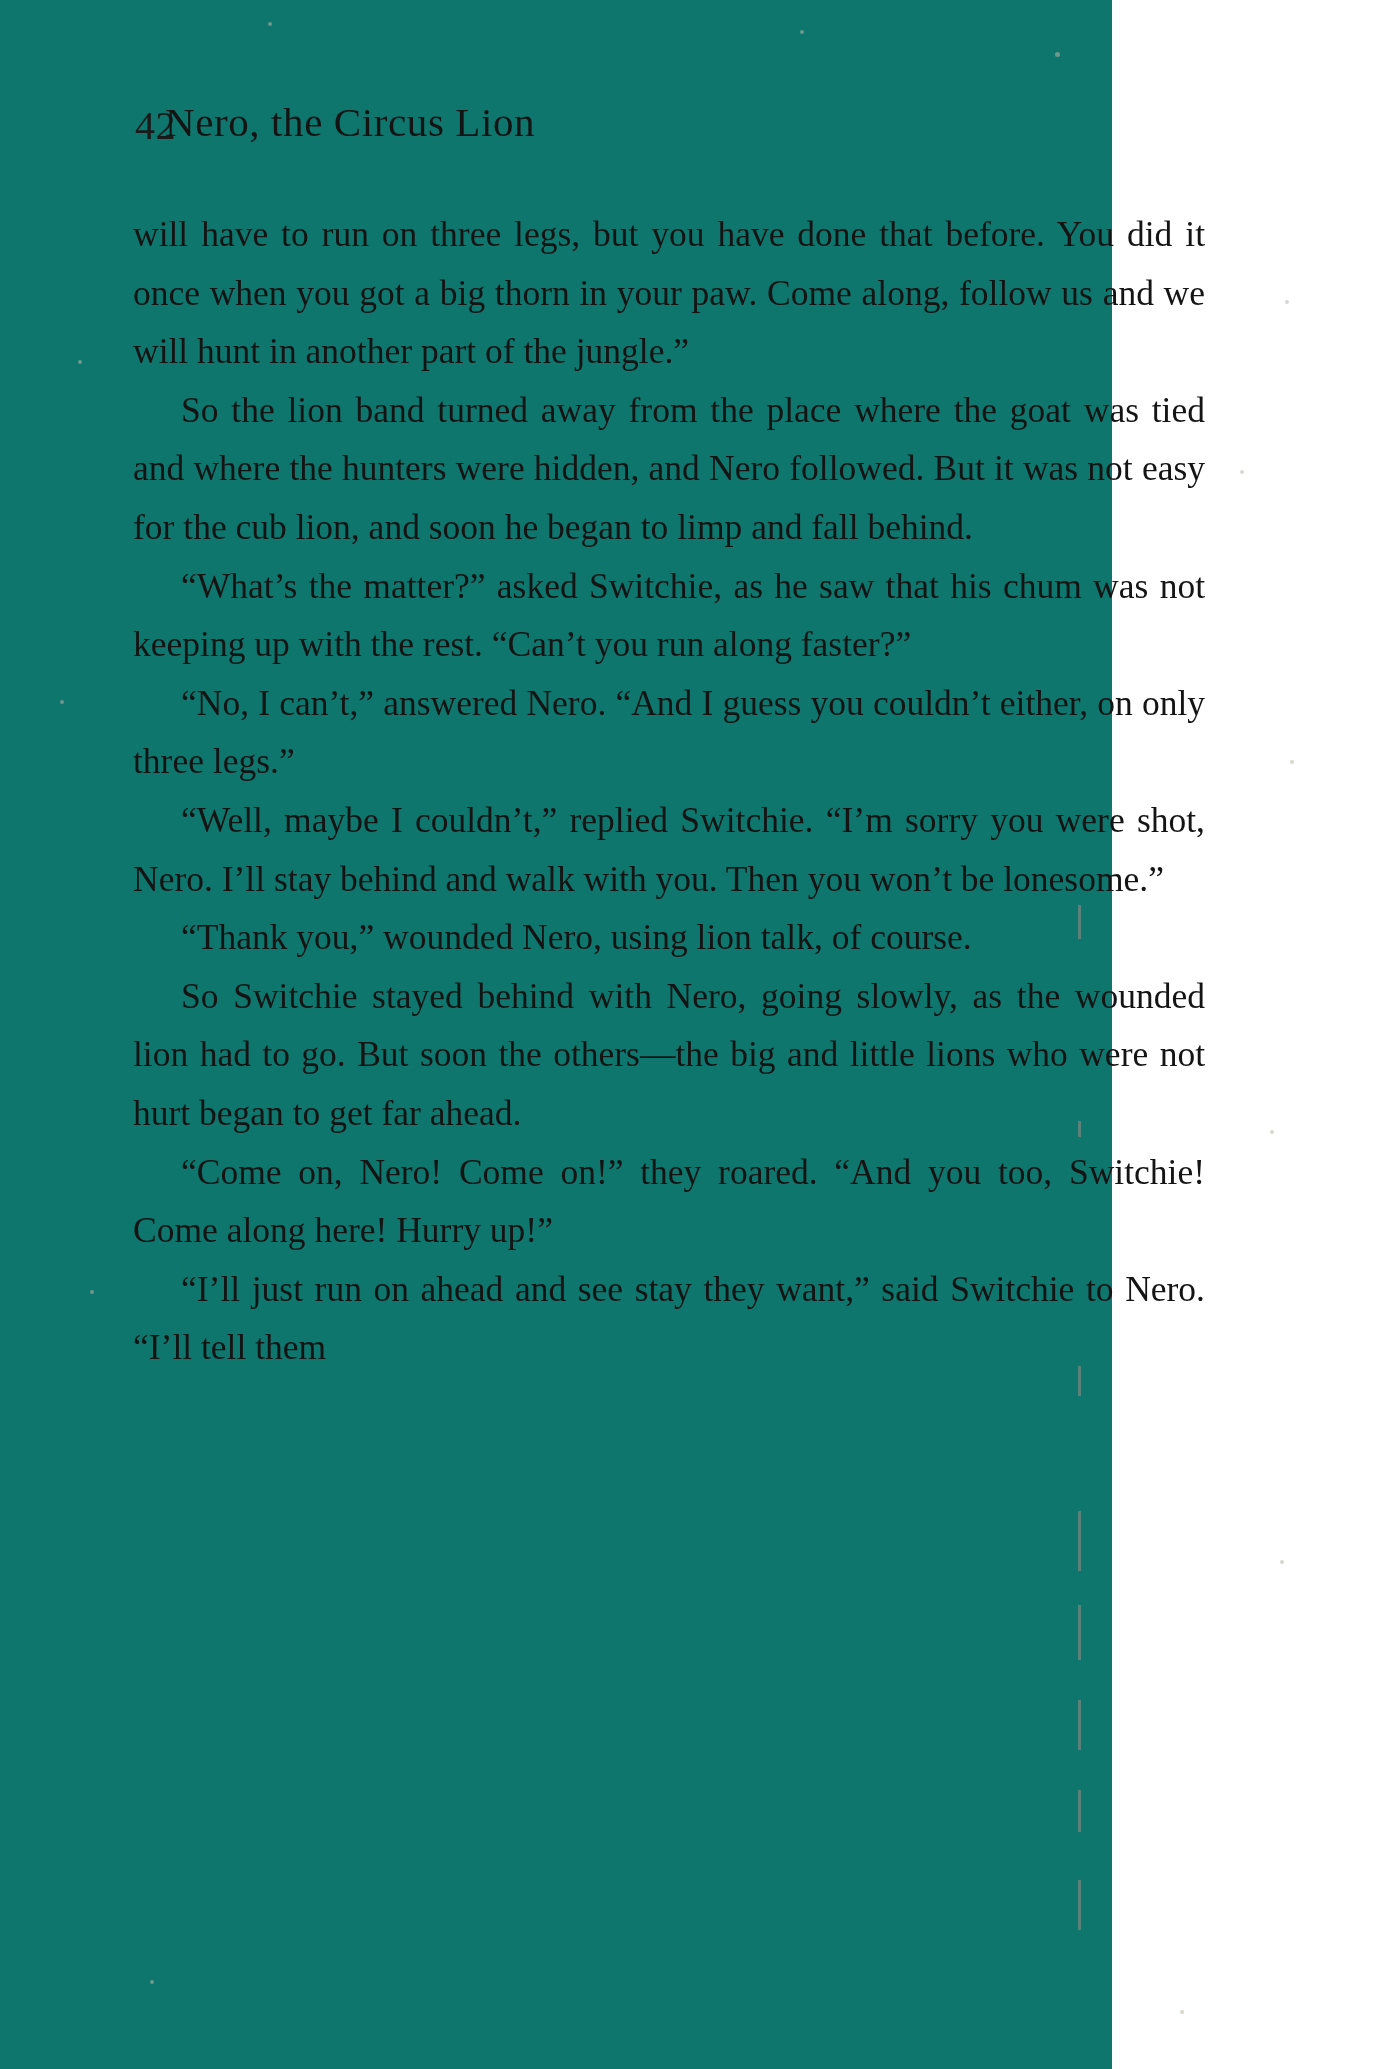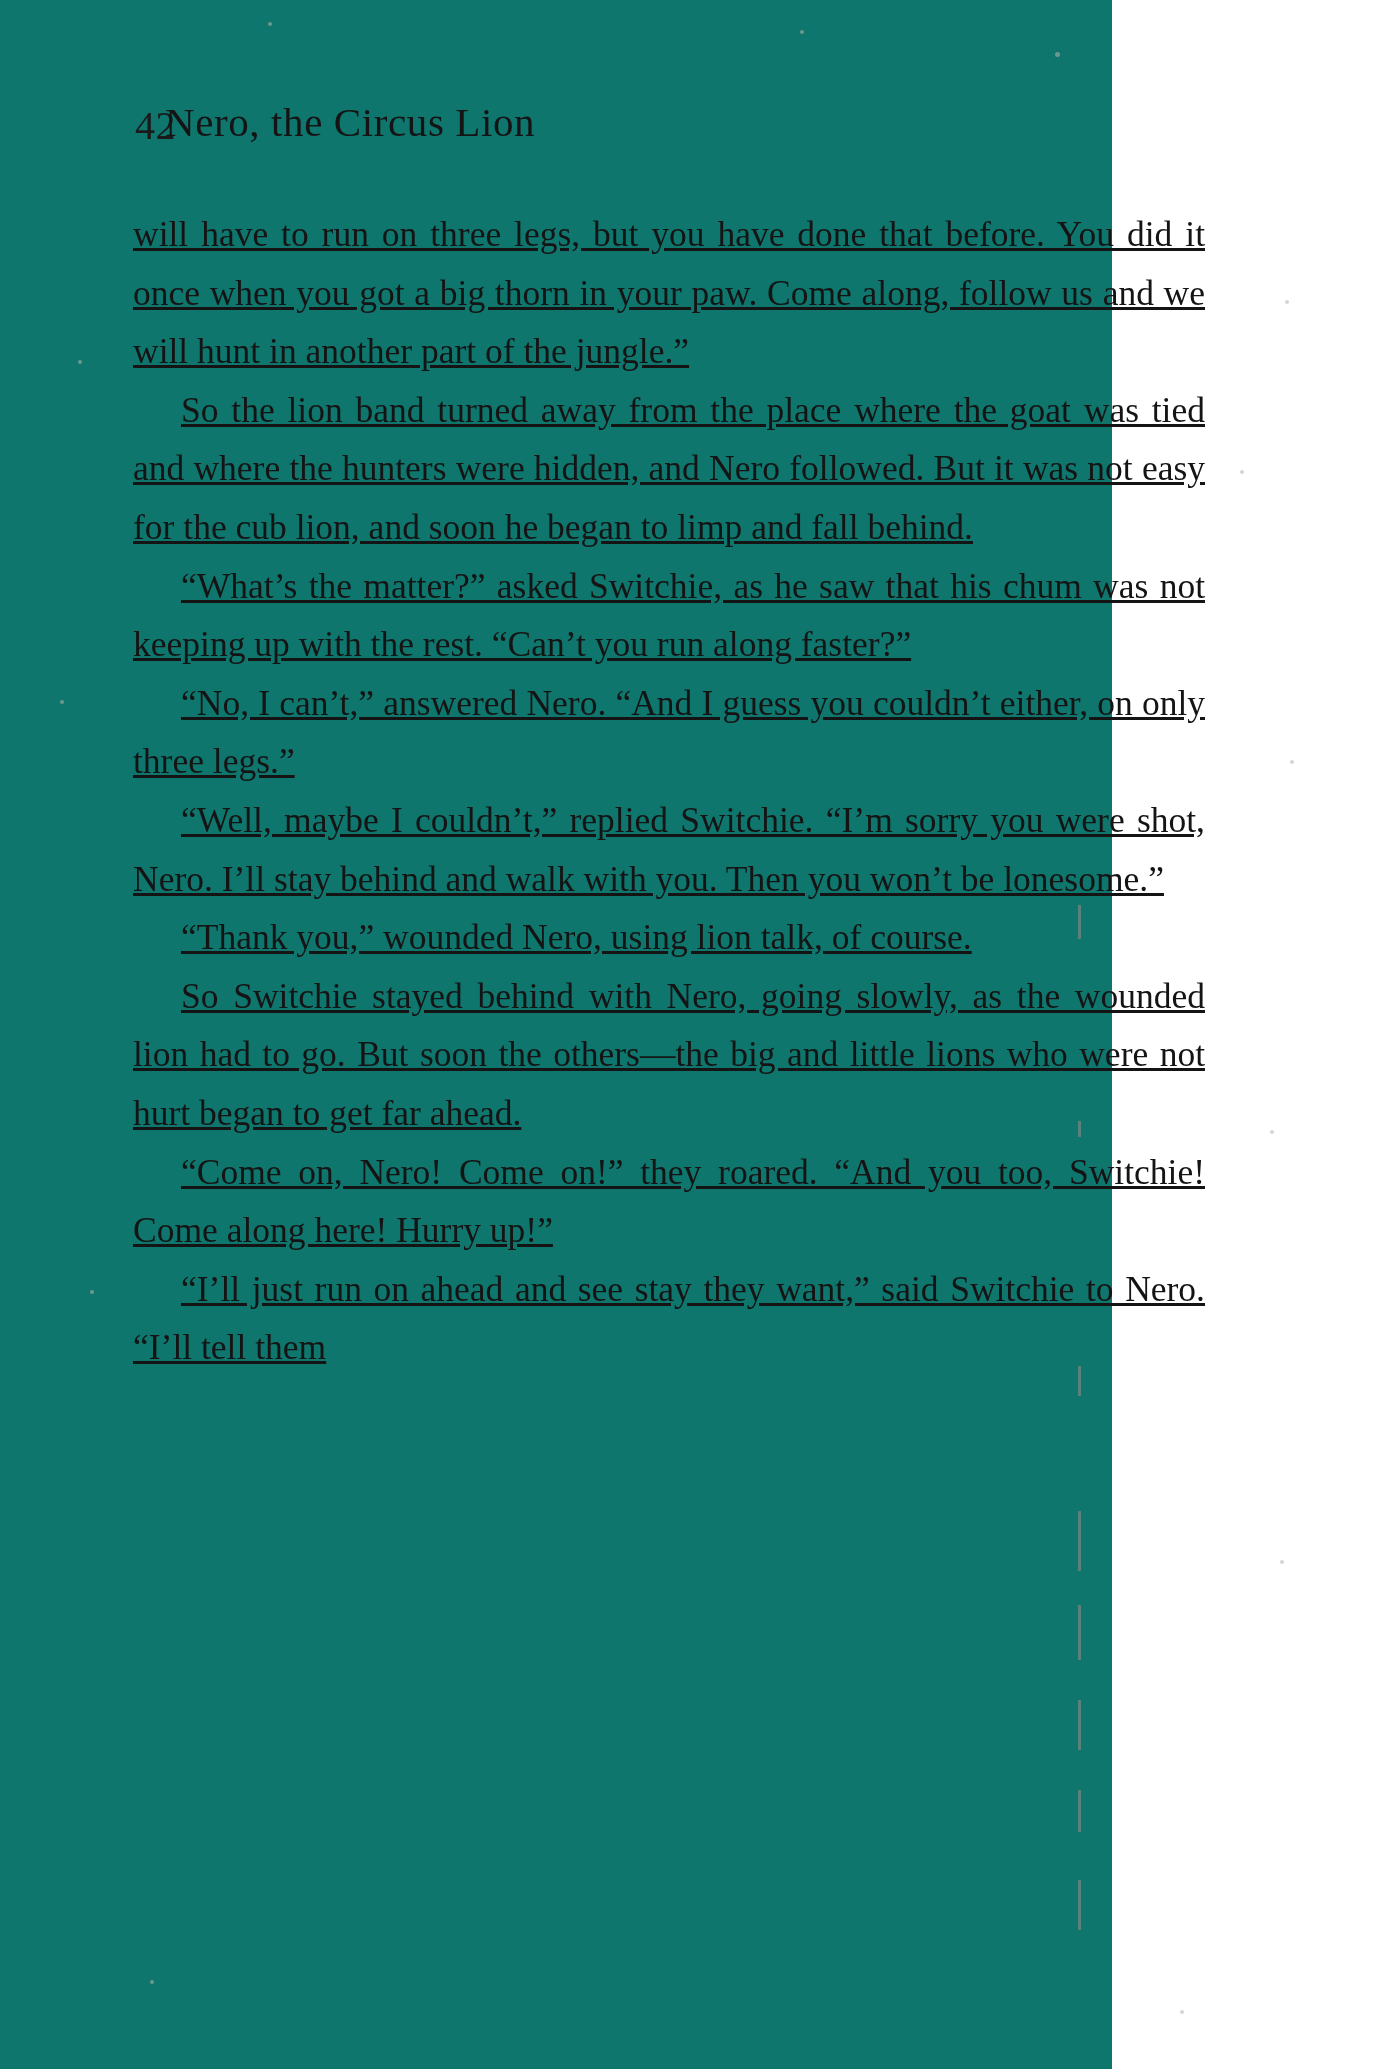--- a/index.html
+++ b/index.html
@@ -63,21 +63,20 @@
   .body-text {
     position: absolute;
     top: 205px;
     left: 133px;
     width: 1072px;
     font-size: 35.5px;
     line-height: 58.6px;
     color: #141414;
     text-align: justify;
     text-justify: inter-word;
-    text-decoration: underline;
   }
   .body-text p {
     margin: 0;
     text-indent: 48px;
     hyphens: none;
   }
   .body-text p.noindent {
     text-indent: 0;
   }
 

